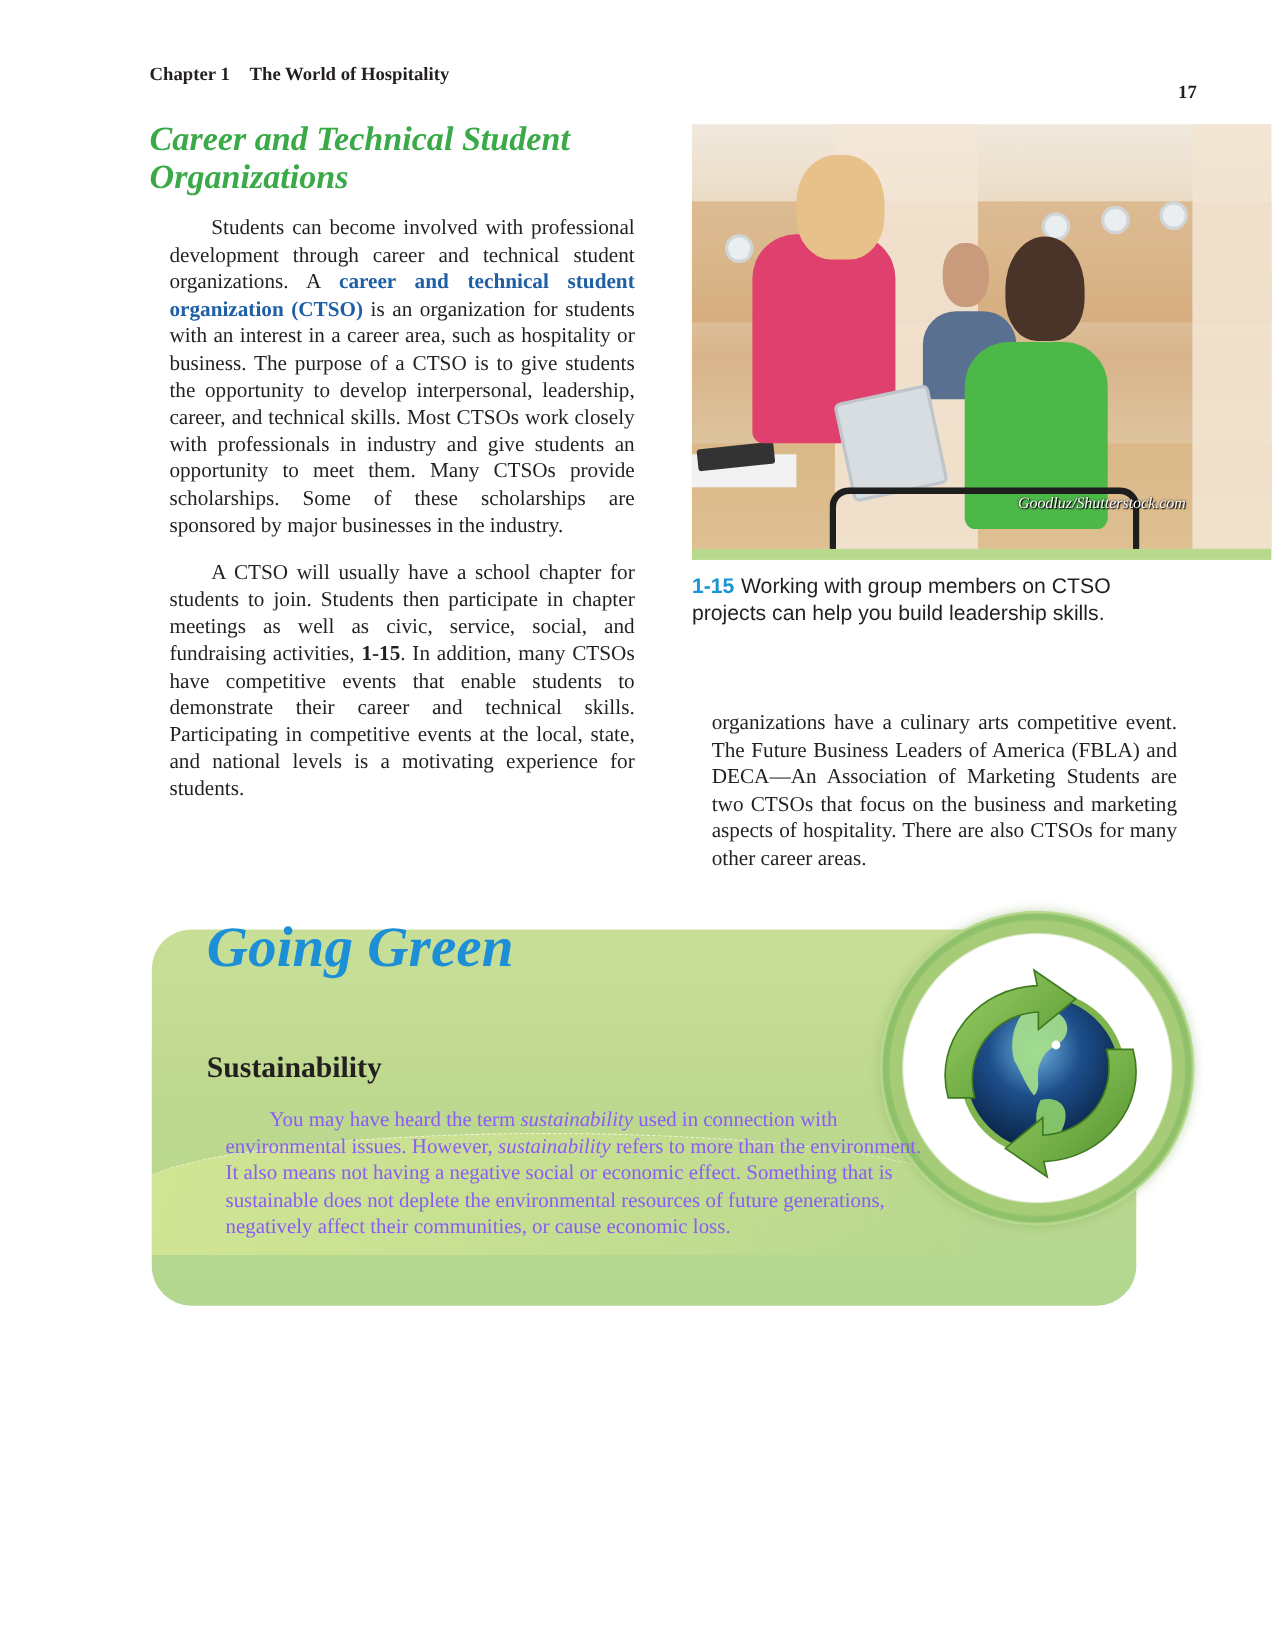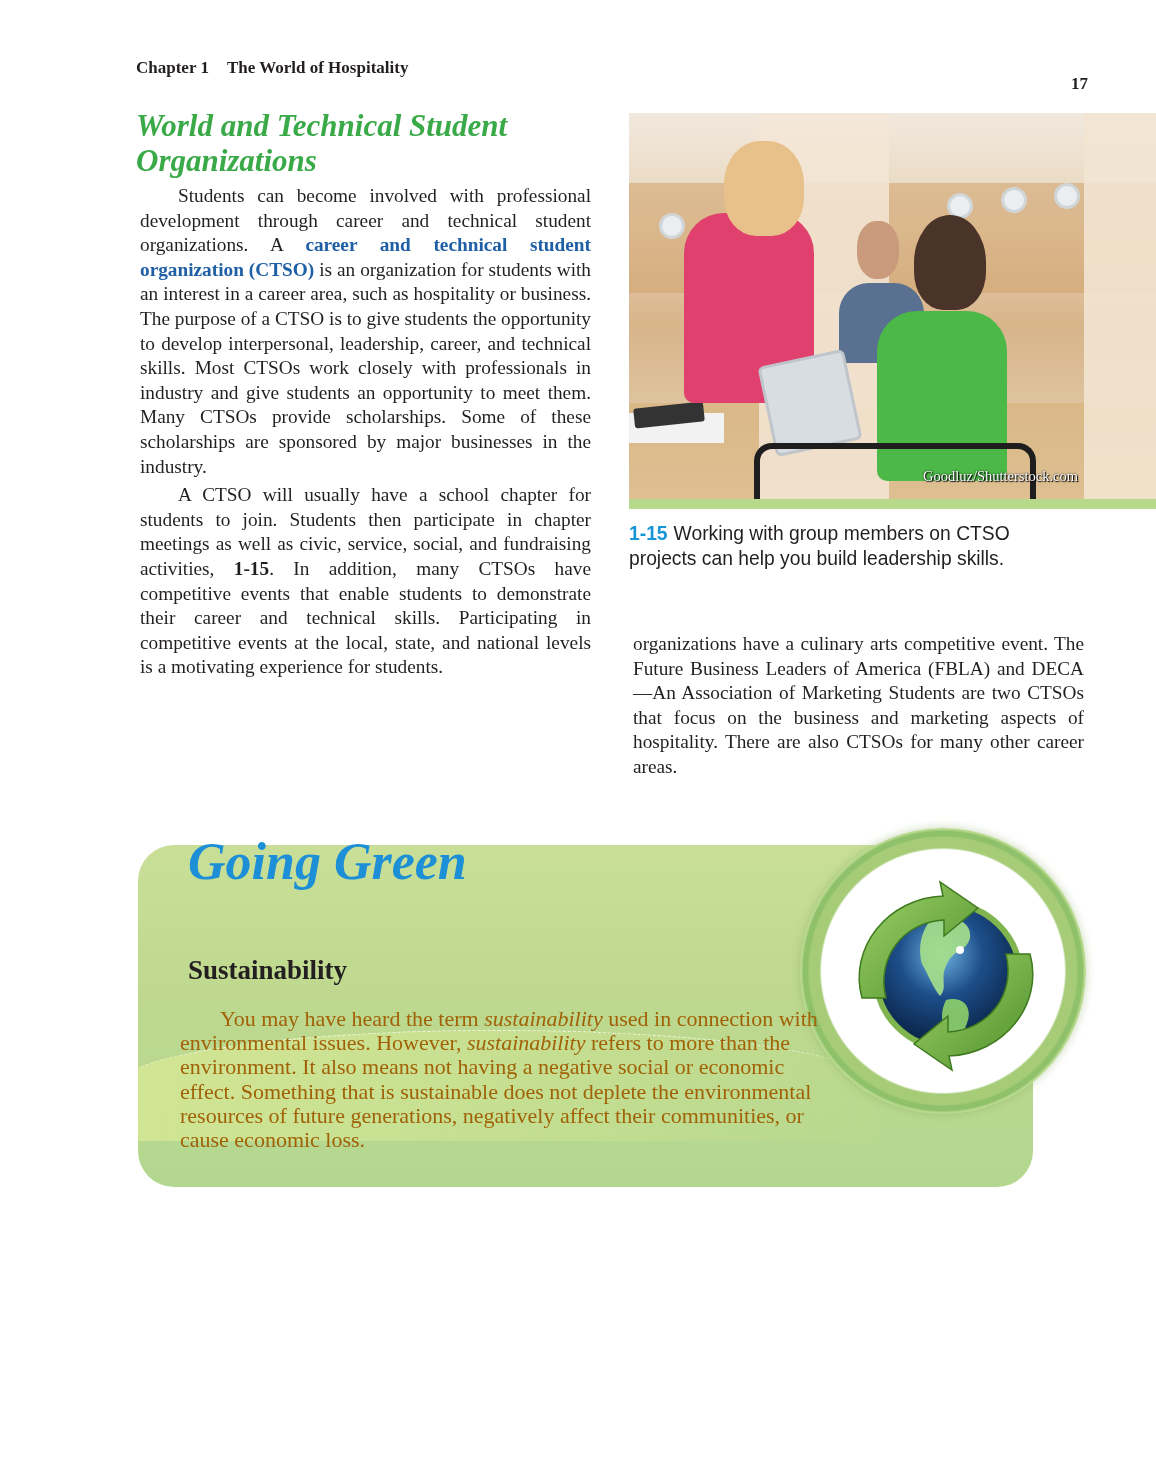--- a/index.html
+++ b/index.html
@@ -10,21 +10,21 @@
                   font-family:"Liberation Serif", serif; font-weight:bold; font-size:17px; color:#231f20;margin-top:16px; }
   .running-head .chap { display:inline-block; }
   .running-head .chap-title { margin-left:18px; }
   .running-head .pageno { position:absolute; right:0; top:16px; }
 
   .col-left { position:absolute; left:136px; top:108px; width:459px; }
   .section-title { font-family:"Liberation Serif", serif; font-style:italic; font-weight:bold;
                    color:#3aaa48; font-size:31px; line-height:35px; margin:0 0 6px 0; }
   .body-text { font-family:"Liberation Serif", serif; font-size:19.3px; line-height:24.6px;
                text-align:justify; margin:0; color:#231f20; }
-  .body-text p { margin:4px; text-indent:38px; }
+  .body-text p { margin:18px; text-indent:38px; }
   .term { color:#1f5fa5; font-weight:bold; }
   .figref { font-weight:bold; }
 
   .figure { position:absolute; left:629px; top:113px; width:527px; height:396px; }
   .photo { position:absolute; left:0; top:0; width:527px; height:386px; overflow:hidden;
            background:linear-gradient(180deg,#f1e9de 0%,#e7d3b6 30%,#d8b48a 55%,#dfc7a3 80%,#e9dbc4 100%); }
   .photo .wall { position:absolute; left:0; top:70px; width:527px; height:110px; background:#cfa06a; opacity:.55; }
   .photo .pillar { position:absolute; left:130px; top:0; width:130px; height:386px; background:#f3e6d6; opacity:.85; }
   .photo .pillar2 { position:absolute; left:455px; top:0; width:72px; height:386px; background:#f2e4d2; opacity:.9; }
   .photo .floor { position:absolute; left:0; top:290px; width:527px; height:96px; background:#d9b37d; opacity:.7; }
@@ -32,58 +32,58 @@
   .photo .p-pink { position:absolute; left:55px; top:100px; width:130px; height:190px; background:#e0406d; border-radius:40px 40px 10px 10px; }
   .photo .p-pink-head { position:absolute; left:95px; top:28px; width:80px; height:95px; background:#e8c08a; border-radius:45% 45% 40% 40%; }
   .photo .p-blue { position:absolute; left:210px; top:170px; width:85px; height:80px; background:#5a7090; border-radius:30px 30px 6px 6px; }
   .photo .p-blue-head { position:absolute; left:228px; top:108px; width:42px; height:58px; background:#c99a7c; border-radius:45%; }
   .photo .p-green { position:absolute; left:248px; top:198px; width:130px; height:170px; background:#4cb848; border-radius:40px 40px 10px 10px; }
   .photo .p-green-head { position:absolute; left:285px; top:102px; width:72px; height:95px; background:#4a3328; border-radius:50% 50% 40% 40%; }
   .photo .tablet { position:absolute; left:137px; top:244px; width:82px; height:86px; background:#d8dde2; border:3px solid #bfc5ca; border-radius:6px; transform:rotate(-12deg); }
   .photo .desk { position:absolute; left:0; top:300px; width:95px; height:30px; background:#f2f2f2; }
   .photo .keyboard { position:absolute; left:5px; top:292px; width:70px; height:20px; background:#333; border-radius:3px; transform:rotate(-6deg); }
   .photo .wheelchair { position:absolute; left:125px; top:330px; width:270px; height:56px; border:6px solid #1e1e1e; border-bottom:none; border-radius:18px 18px 0 0; }
-  .photo .credit { position:absolute; right:78px; bottom:14px; font-family:"Liberation Serif", serif; 
+  .photo .credit { position:absolute; right:78px; bottom:32px; font-family:"Liberation Serif", serif; font-style:italic;
                    font-size:14.5px; color:#ffffff; text-shadow:0 0 2px #000, 1px 1px 1px #000; }
   .photo-strip { position:absolute; left:0; top:386px; width:527px; height:10px; background:#b7d98b; }
 
   .caption { position:absolute; left:629px; top:522px; width:420px;
              font-family:Liberation Sans, sans-serif; font-size:19.3px; line-height:24.6px; color:#231f20; }
   .caption .fignum { color:#1795d4; font-weight:bold; margin-right:6px; }
 
   .col-right { position:absolute; left:629px; top:628px; width:459px; }
 
   .gg-box { position:absolute; left:138px; top:845px; width:895px; height:342px; border-radius:36px;
             background:linear-gradient(180deg,#c9df98 0%,#bfd98f 40%,#b3d790 100%); overflow:hidden; }
   .gg-wave { position:absolute; left:-20px; top:185px; width:760px; height:110px;
              border-top:1px dashed rgba(255,255,255,.75); border-radius:60% 60% 0 0;
              background:linear-gradient(90deg,rgba(220,235,150,.7),rgba(190,220,140,.2)); }
   .gg-title { position:absolute; left:188px; top:832px; font-family:"Liberation Serif", serif; font-style:italic;
               font-weight:bold; font-size:52px; color:#1c8fd6; line-height:60px; }
   .gg-subtitle { position:absolute; left:188px; top:955px; font-family:"Liberation Serif", serif; font-weight:bold;
                  font-size:27px; color:#231f20; }
-  .gg-body { position:absolute; left:180px; top:1007px; width:640px; font-family:"Liberation Serif", serif;
-             font-size:22px; line-height:24.2px; color:#a16207; }
+  .gg-body { position:absolute; left:205px; top:1007px; width:640px; font-family:"Liberation Serif", serif;
+             font-size:19px; line-height:24.2px; color:#8b5cf6; }
   .gg-body p { margin:0; text-indent:40px; }
 
   .gg-ring { position:absolute; left:800px; top:828px; width:286px; height:286px; border-radius:50%;
              background:radial-gradient(circle at 50% 50%, #ffffff 0 60%, #a6cc78 61% 66%, #8fc06a 67% 69%, #b7d98d 70% 100%);
              box-shadow:0 0 10px rgba(120,160,80,.4); }
   .globe-wrap { position:absolute; left:848px; top:878px; width:196px; height:196px; }
 </style>
 </head>
 <body>
 
 <div class="running-head">
   <span class="chap">Chapter 1</span><span class="chap-title">The World of Hospitality</span>
   <span class="pageno">17</span>
 </div>
 
 <div class="col-left">
-  <h2 class="section-title">World and Technical Student Organizations</h2>
+  <h2 class="section-title">Career and Technical Student Organizations</h2>
   <div class="body-text">
     <p><span>Students can become involved with professional development through career and technical student organizations. A </span><span class="term">career and technical student organization (CTSO)</span><span> is an organization for students with an interest in a career area, such as hospitality or business. The purpose of a CTSO is to give students the opportunity to develop interpersonal, leadership, career, and technical skills. Most CTSOs work closely with professionals in industry and give students an opportunity to meet them. Many CTSOs provide scholarships. Some of these scholarships are sponsored by major businesses in the industry.</span></p>
     <p><span>A CTSO will usually have a school chapter for students to join. Students then participate in chapter meetings as well as civic, service, social, and fundraising activities, </span><span class="figref">1-15</span><span>. In addition, many CTSOs have competitive events that enable students to demonstrate their career and technical skills. Participating in competitive events at the local, state, and national levels is a motivating experience for students.</span></p>
   </div>
 </div>
 
 <div class="figure">
   <div class="photo">
     <div class="wall"></div>
     <div class="floor"></div>

